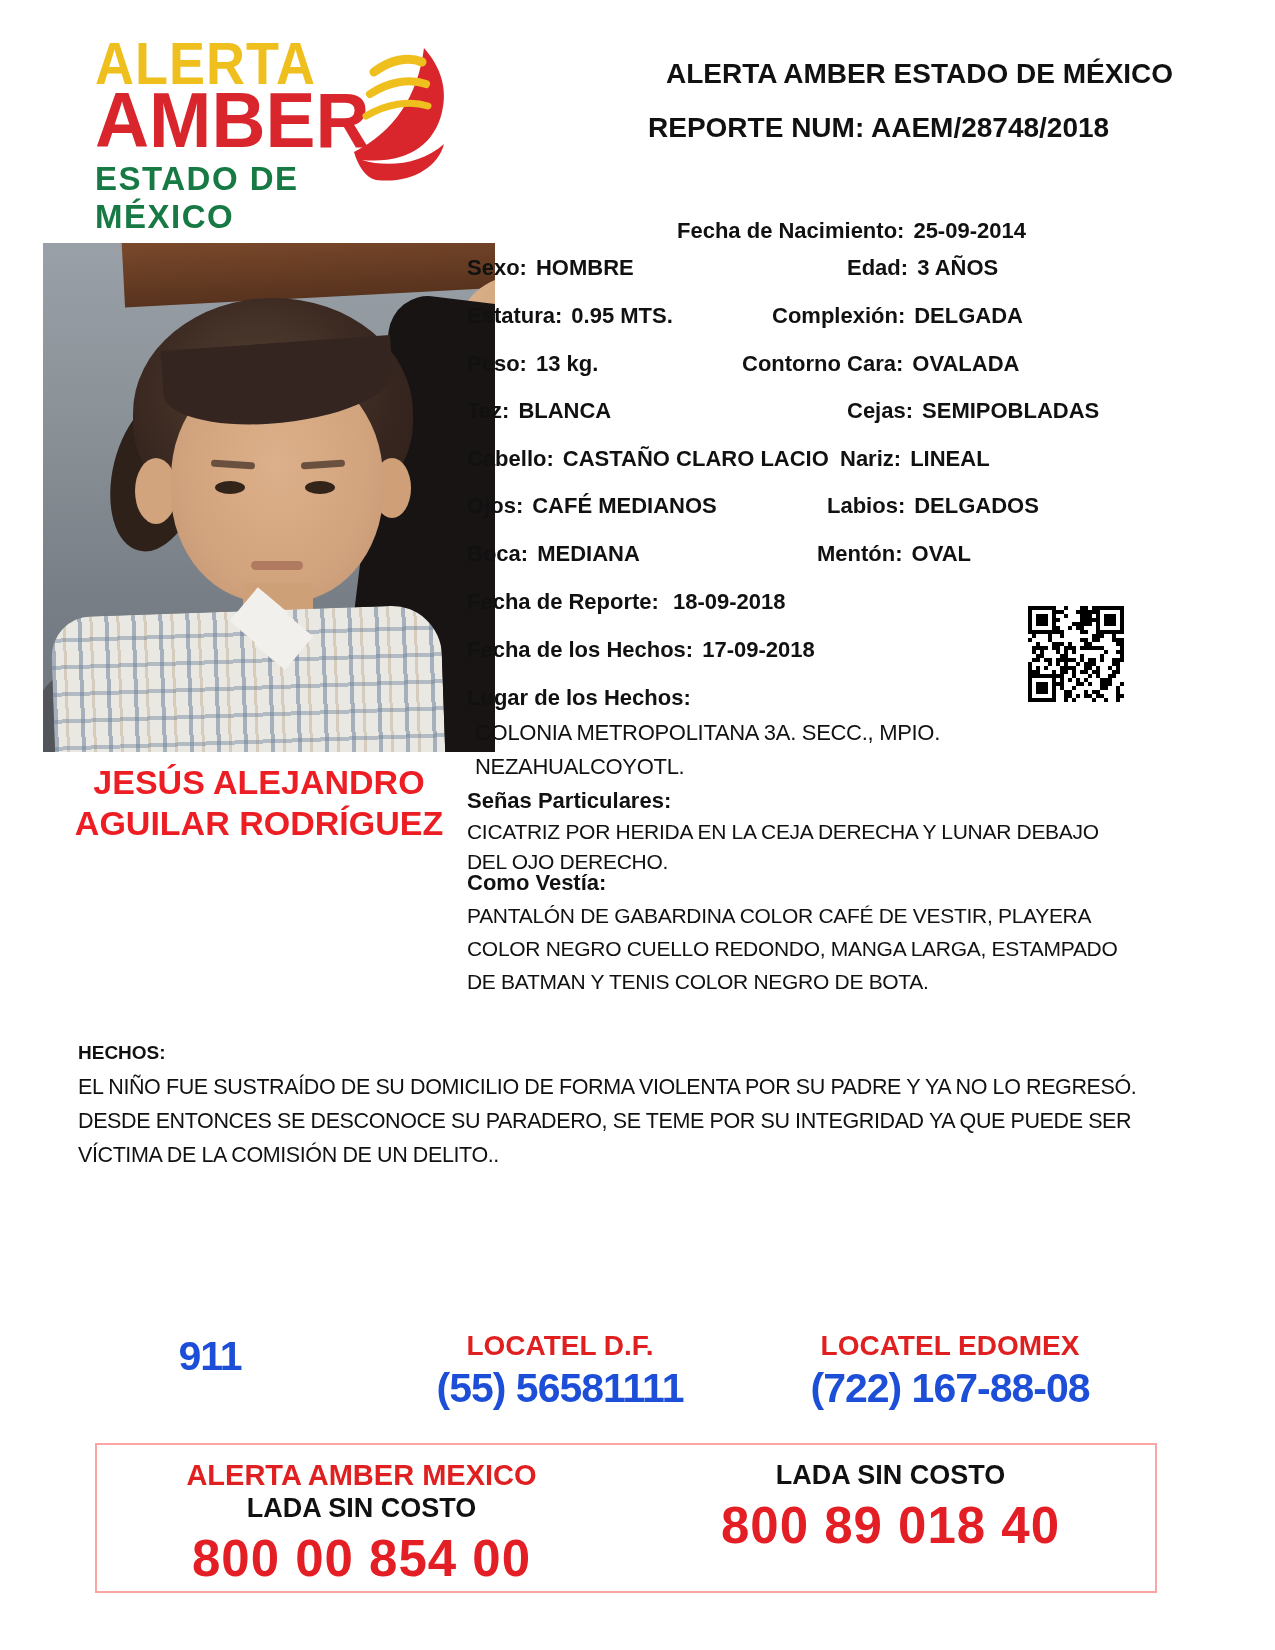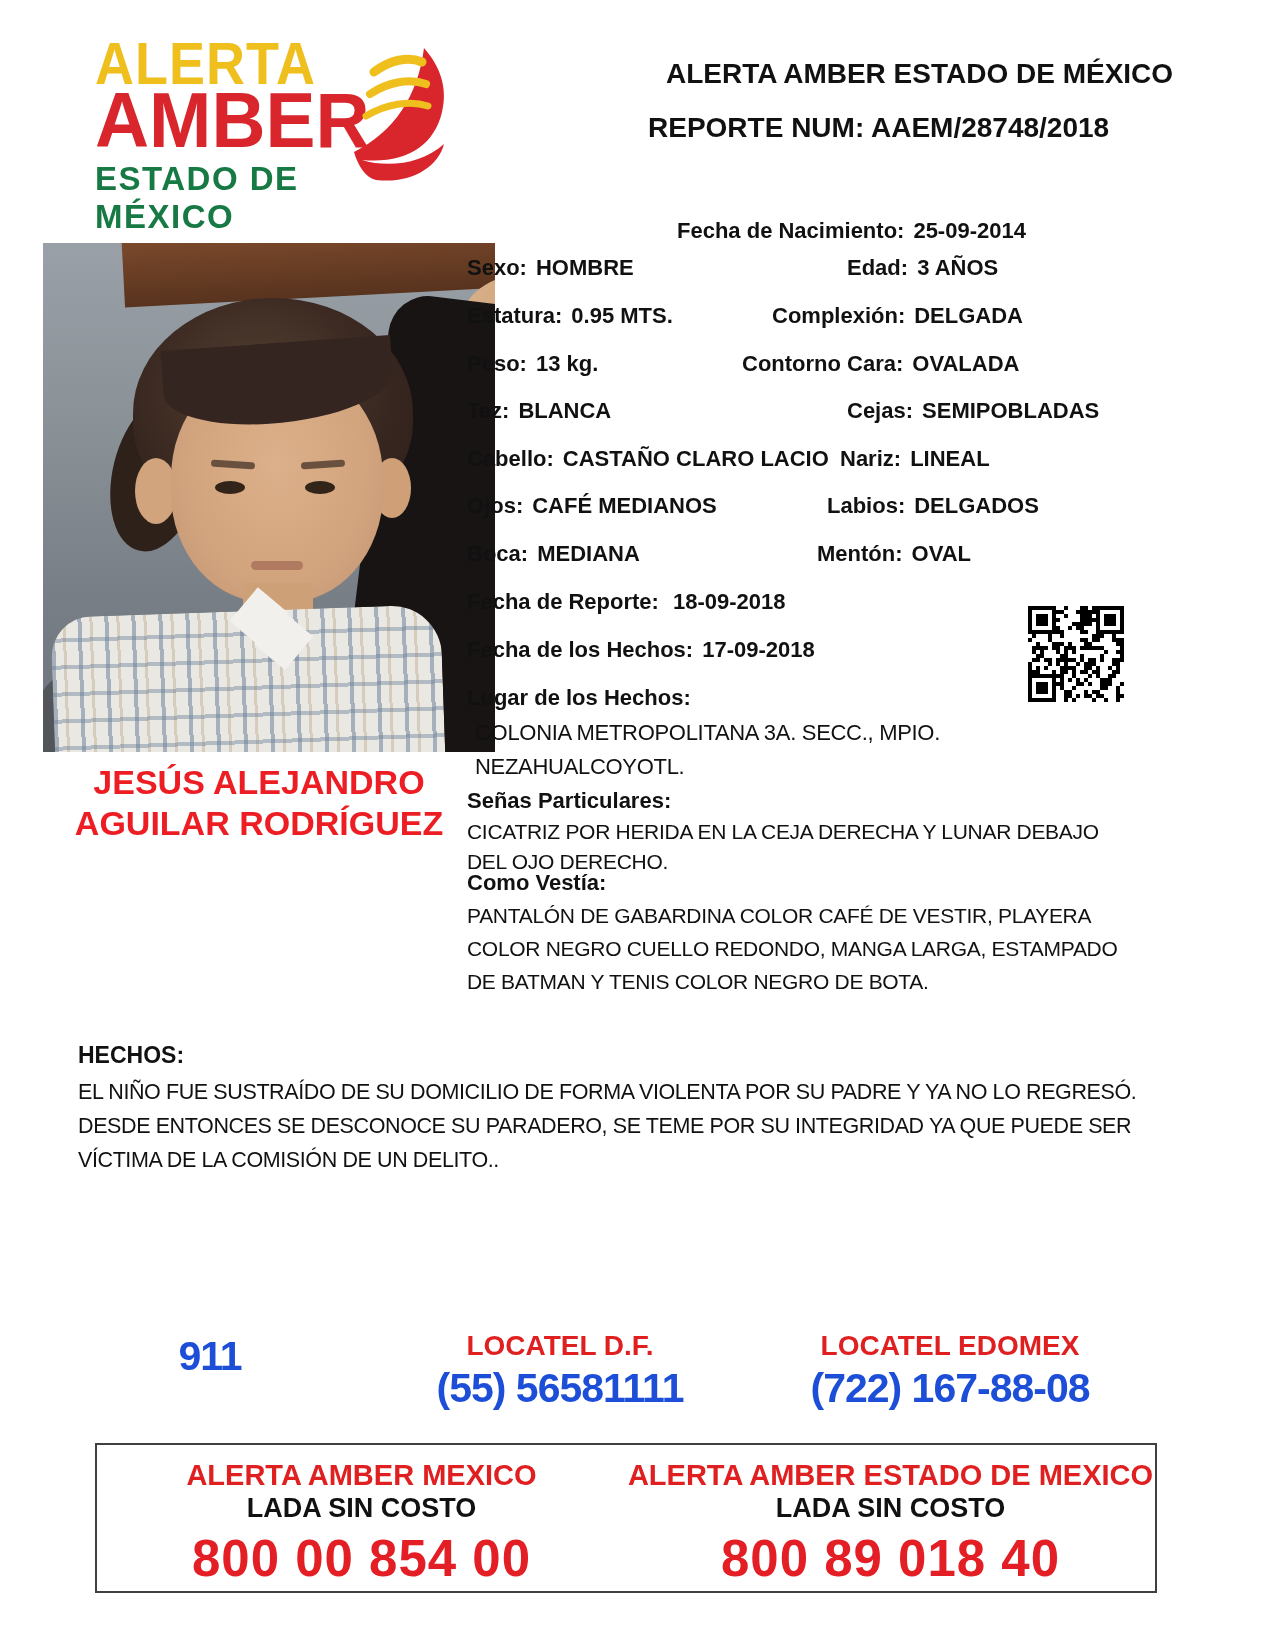--- a/index.html
+++ b/index.html
@@ -51,33 +51,33 @@
   .row{position:absolute;white-space:nowrap;font-weight:bold;}
   .row .val{margin-left:9px;}
   .rp{position:absolute;top:0;white-space:nowrap;font-weight:bold;}
   .rp .val{margin-left:9px;}
   .para{position:absolute;font-weight:normal;font-size:22px;line-height:34px;letter-spacing:-0.3px;}
   .qr{position:absolute;left:1028px;top:606px;width:100px;height:100px;background:#fff;}
   .qr-dot{position:absolute;left:0;top:0;width:4px;height:4px;background:#000;}
 
   
   .hechos{position:absolute;left:78px;top:1042px;width:1070px;}
-  .hechos .h-label{font-weight:bold;font-size:23px;}
+  .hechos .h-label{font-weight:bold;font-size:19px;}
   .hechos .h-body{margin-top:6px;font-size:21.5px;line-height:34px;letter-spacing:-0.4px;}
 
   
   .contact{position:absolute;text-align:center;}
   .contact .c-label{color:#E02020;font-weight:bold;font-size:28px;}
   .contact .c-number{color:#1d4ed8;font-weight:bold;font-size:41px;letter-spacing:-1px;margin-top:3px;}
   .c1{left:60px;top:1330px;width:300px;}
   .c2{left:370px;top:1330px;width:380px;}
   .c3{left:760px;top:1330px;width:380px;}
 
   
-  .footbox{position:absolute;left:95px;top:1443px;width:1058px;height:146px;border:2px solid #404040;display:flex;}
+  .footbox{position:absolute;left:95px;top:1443px;width:1058px;height:146px;border:2px solid #fca5a5;display:flex;}
   .fb-col{flex:1;text-align:center;padding-top:14px;}
   .fb-title{color:#E02020;font-weight:bold;font-size:29px;}
   .fb-sub{color:#111;font-weight:bold;font-size:27px;margin-top:1px;}
   .fb-number{color:#E31E25;font-weight:bold;font-size:51px;margin-top:5px;letter-spacing:1px;}
 </style>
 </head>
 <body>
 
 <div class="sheet">
 
@@ -203,19 +203,18 @@
     <div class="c-number">(722) 167-88-08</div>
   </div>
 
   <div class="footbox">
     <div class="fb-col">
       <div class="fb-title">ALERTA AMBER MEXICO</div>
       <div class="fb-sub">LADA SIN COSTO</div>
       <div class="fb-number">800 00 854 00</div>
     </div>
     <div class="fb-col">
-      <div class="fb-title">ALERTA AMBER ESTADO DE MEXICO</div>
       <div class="fb-sub">LADA SIN COSTO</div>
       <div class="fb-number">800 89 018 40</div>
     </div>
   </div>
 
 </div>
 
 </body></html>

